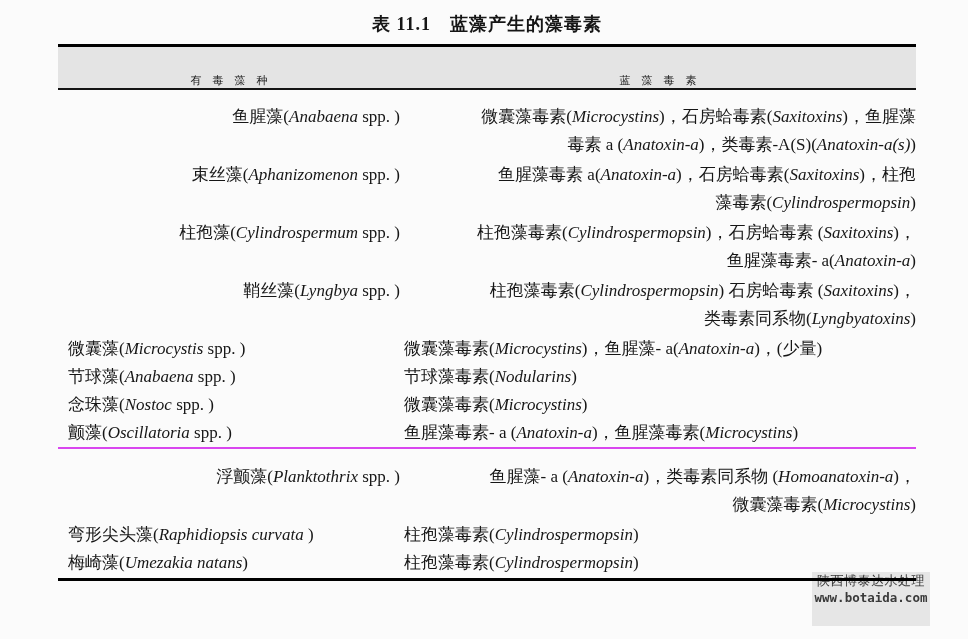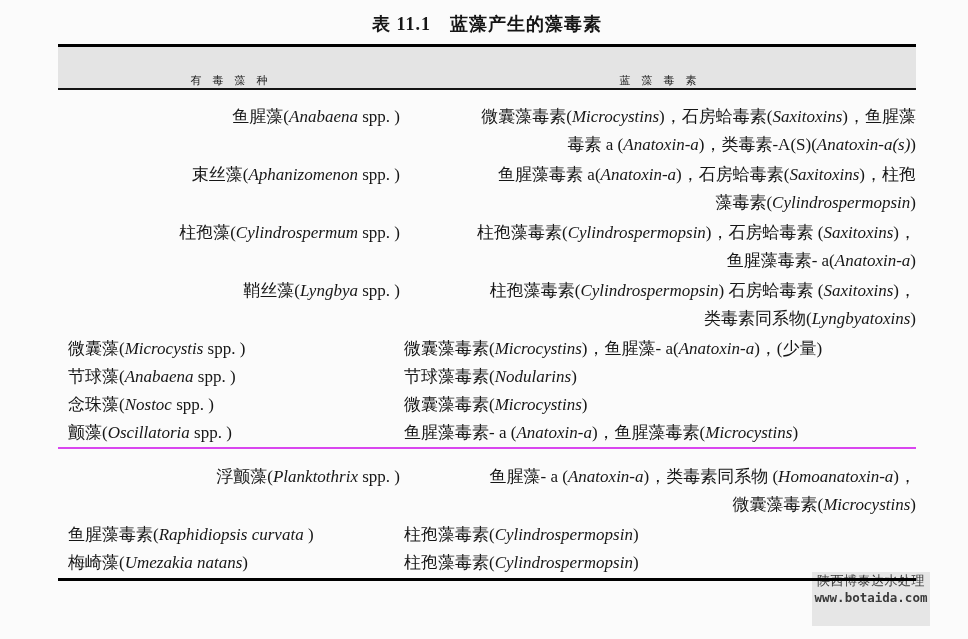--- a/index.html
+++ b/index.html
@@ -145,21 +145,21 @@
         </div>
         <div class="section section-2">
           <div class="row double">
             <div class="cell species"><span>浮颤藻(</span><span class="lat">Planktothrix</span><span> spp. )</span></div>
             <div class="cell toxins">
               <div class="tline"><span>鱼腥藻- a (</span><span class="lat">Anatoxin-a</span><span>)，类毒素同系物 (</span><span class="lat">Homoanatoxin-a</span><span>)，</span></div>
               <div class="tline"><span>微囊藻毒素(</span><span class="lat">Microcystins</span><span>)</span></div>
             </div>
           </div>
           <div class="row">
-            <div class="cell species"><span>鱼腥藻毒素(</span><span class="lat">Raphidiopsis curvata</span><span> )</span></div>
+            <div class="cell species"><span>弯形尖头藻(</span><span class="lat">Raphidiopsis curvata</span><span> )</span></div>
             <div class="cell toxins">
               <div class="tline"><span>柱孢藻毒素(</span><span class="lat">Cylindrospermopsin</span><span>)</span></div>
             </div>
           </div>
           <div class="row">
             <div class="cell species"><span>梅崎藻(</span><span class="lat">Umezakia natans</span><span>)</span></div>
             <div class="cell toxins">
               <div class="tline"><span>柱孢藻毒素(</span><span class="lat">Cylindrospermopsin</span><span>)</span></div>
             </div>
           </div>

